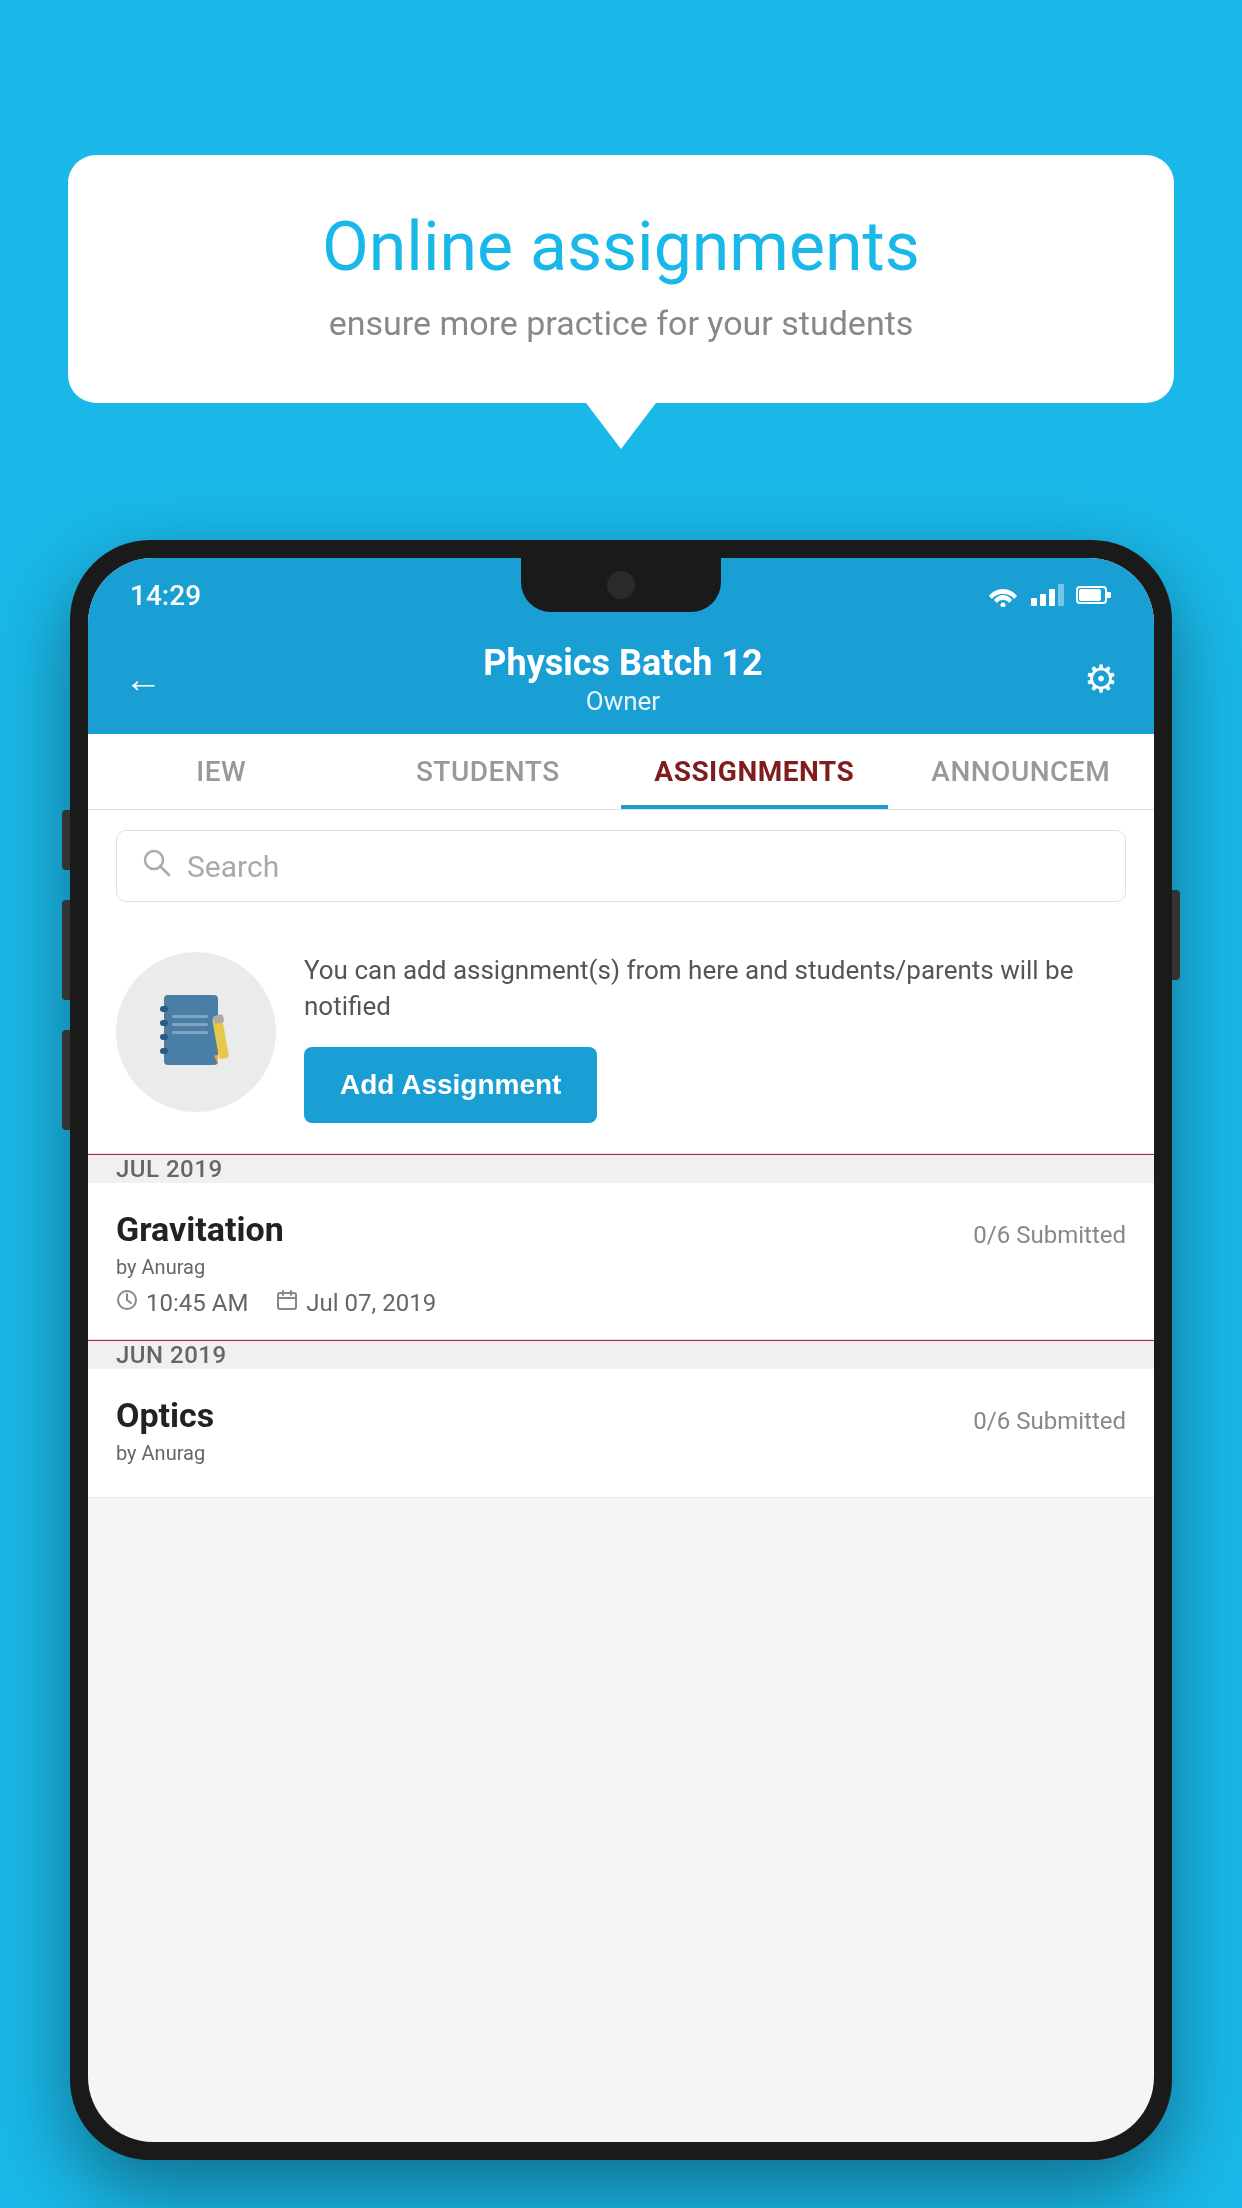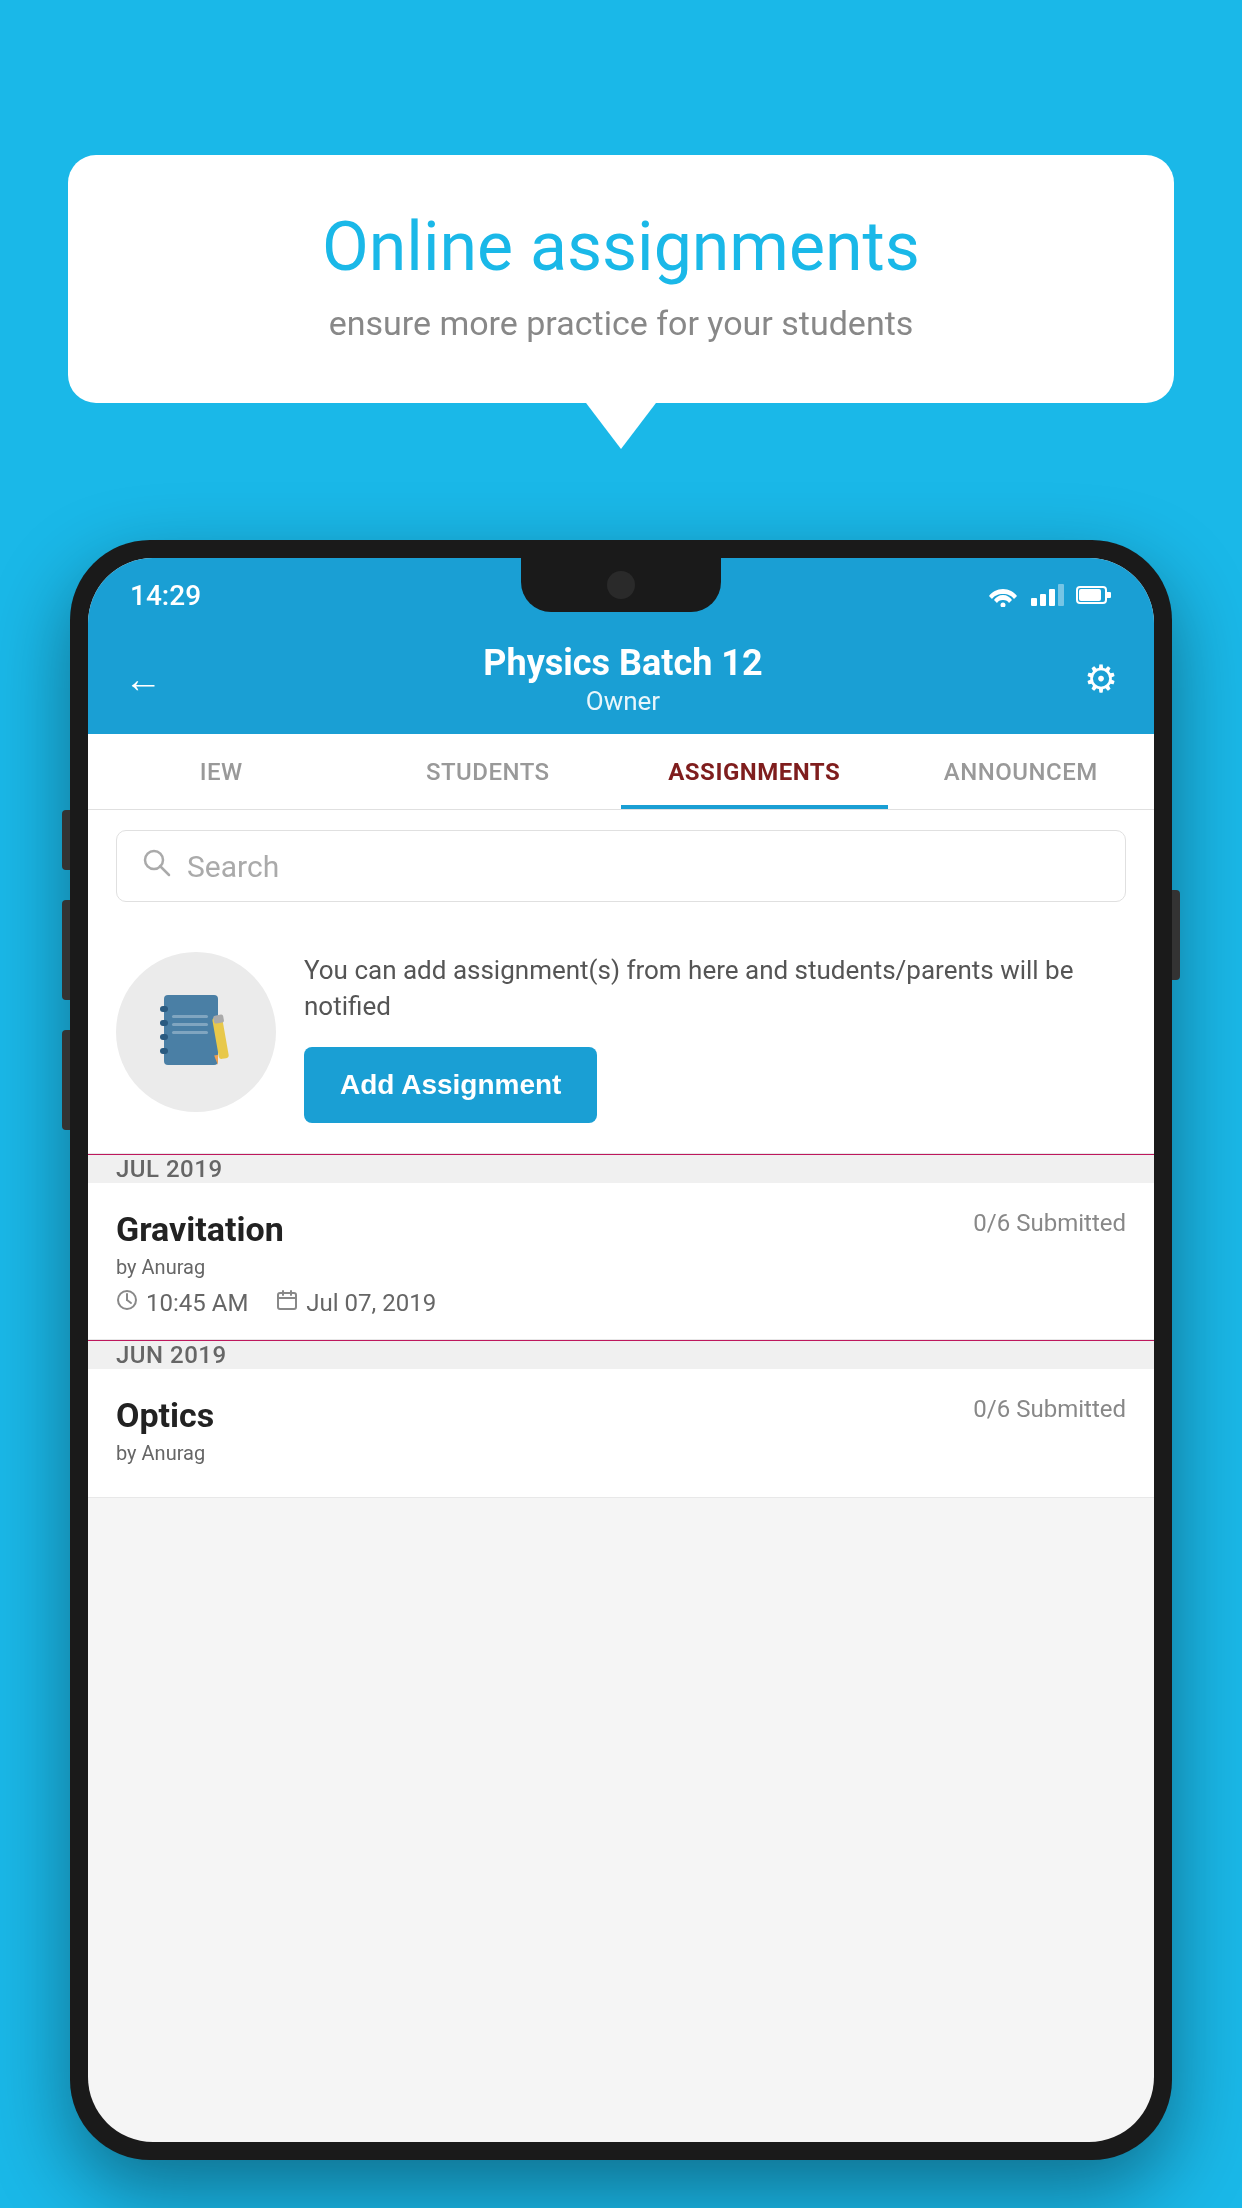--- a/index.html
+++ b/index.html
@@ -184,21 +184,21 @@
       display: flex;
       border-bottom: 1px solid #e0e0e0;
       height: 76px;
     }
 
     .tab-item {
       flex: 1;
       display: flex;
       align-items: center;
       justify-content: center;
-      font-size: 24px;
+      font-size: 28px;
       font-weight: 500;
       color: #999;
       cursor: pointer;
       position: relative;
       letter-spacing: 0.5px;
     }
 
     .tab-item.active {
       color: #7f1d1d;
       font-weight: 700;
@@ -302,21 +302,21 @@
     
     .assignment-item {
       background: white;
       padding: 26px 28px 22px;
       border-bottom: 1px solid #e8e8e8;
     }
 
     .assignment-top-row {
       display: flex;
       justify-content: space-between;
-      align-items: flex-start;
+      align-items: flex-end;
       margin-bottom: 6px;
     }
 
     .assignment-title {
       font-size: 34px;
       font-weight: 700;
       color: #222;
     }
 
     .assignment-submitted {

